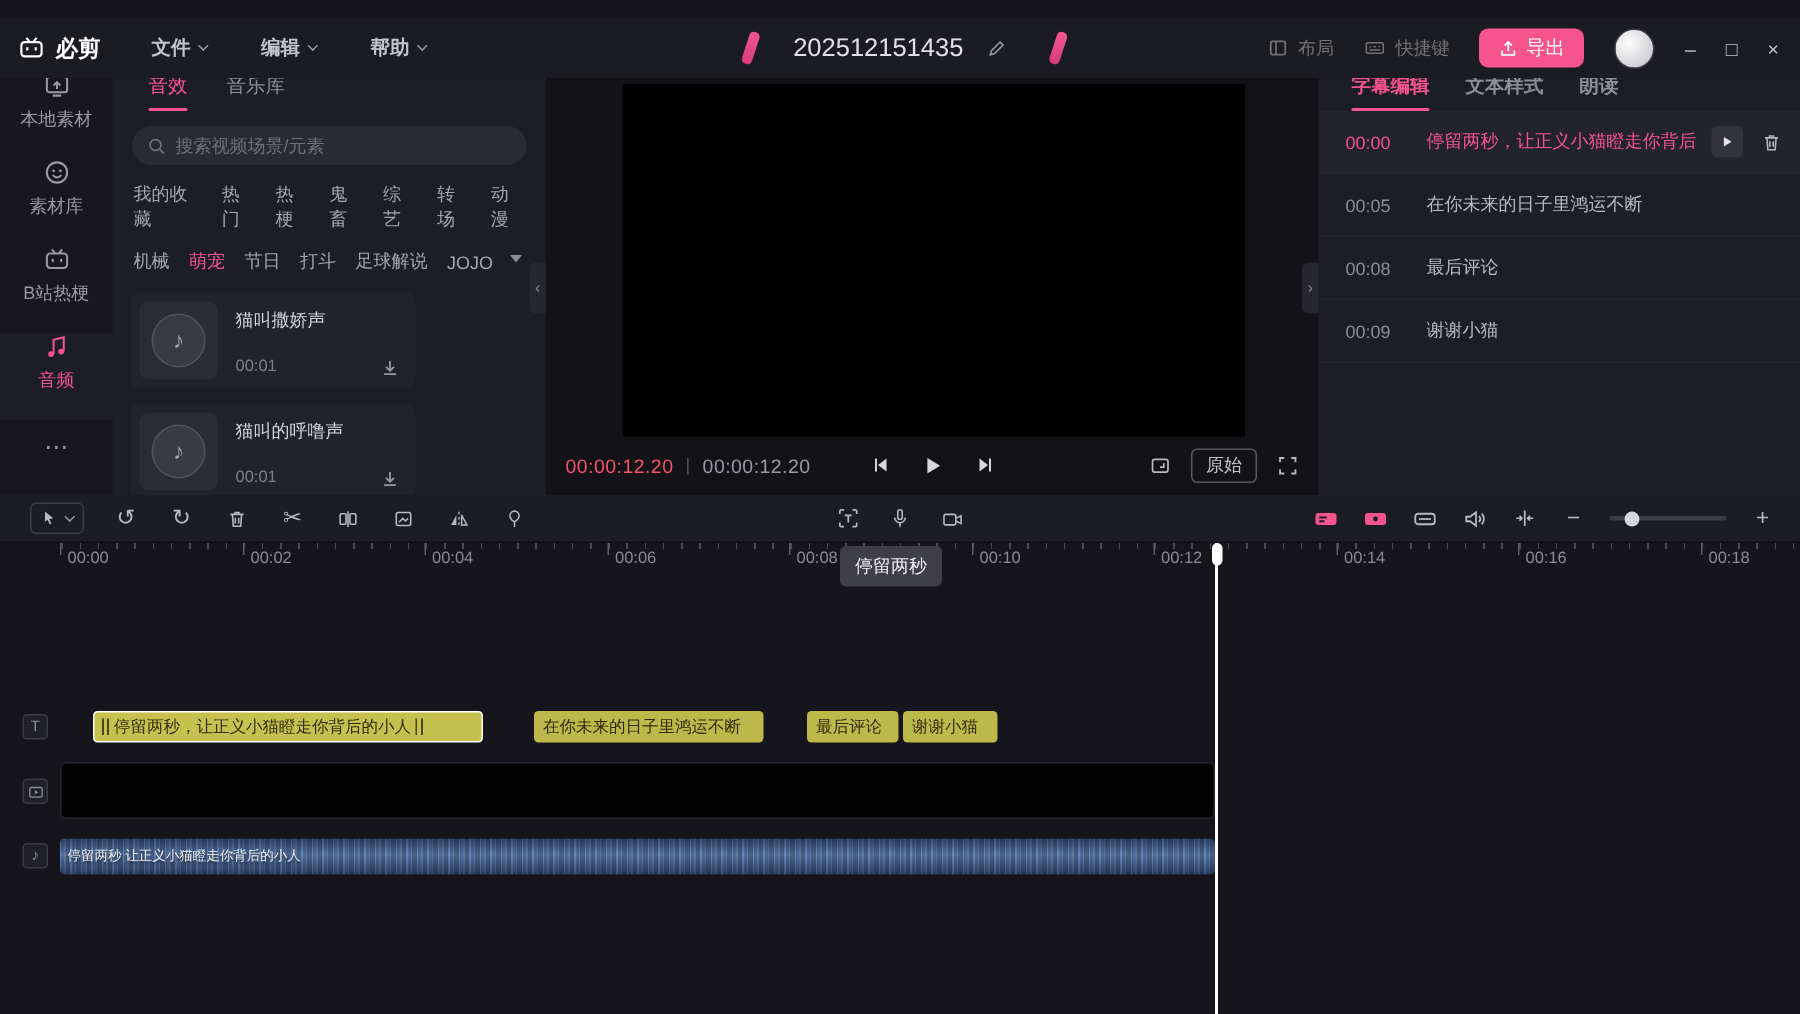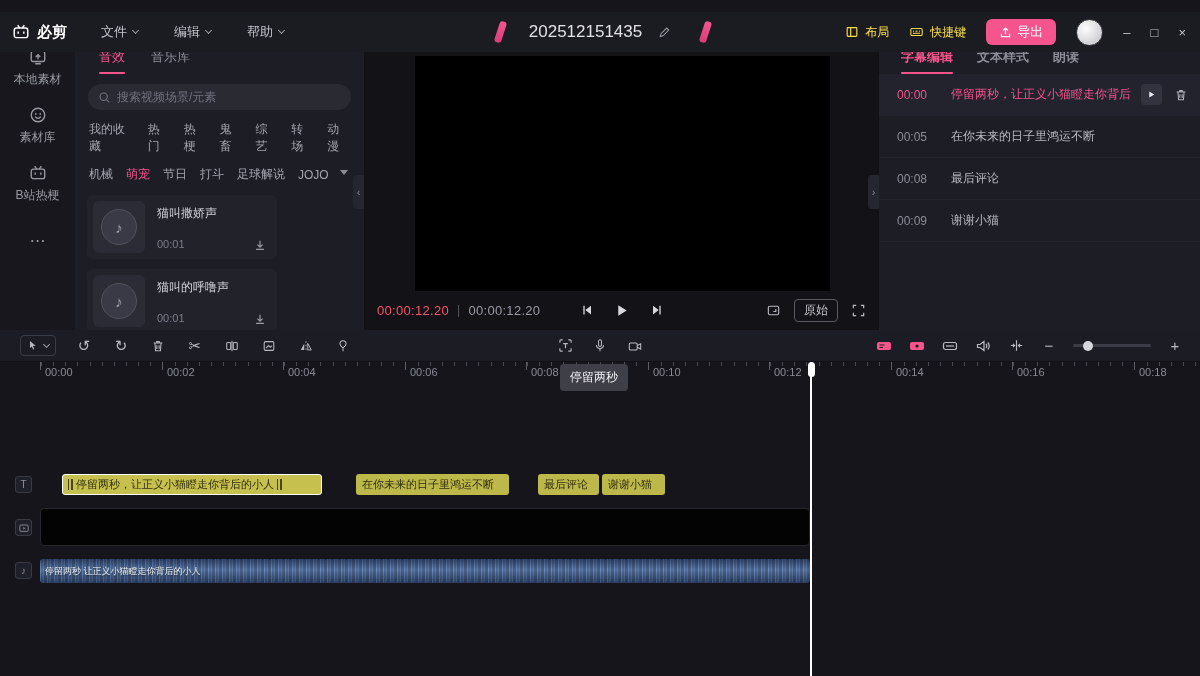--- a/index.html
+++ b/index.html
@@ -4,29 +4,29 @@
 <style>
   * { margin:0; padding:0; box-sizing:border-box; }
   html,body { background:#000; }
   body { width:1200px; height:676px; font-family:"Liberation Sans","DejaVu Sans",sans-serif; overflow:hidden; }
   .app { position:relative; width:1200px; height:676px; background:#15151b; color:#c8c8d0; overflow:hidden; }
   svg { display:block; }
 
   
   .titlebar { position:absolute; top:12px; left:0; right:0; height:40px; background:#1b1b22; display:flex; align-items:center; z-index:50; }
   .logo { display:flex; align-items:center; gap:7px; margin-left:12px; color:#fff; font-weight:bold; font-size:15px; }
-  .menus { display:flex; gap:36px; margin-left:34px; font-size:13px; color:#c3c3cc; }
+  .menus { display:flex; gap:36px; margin-left:34px; font-size:13px; color:#c3c3cc;font-weight:bold; }
   .menu-item { display:flex; align-items:center; gap:6px; cursor:default; }
   .chev { width:5px; height:5px; border-right:1.3px solid #9a9aa5; border-bottom:1.3px solid #9a9aa5; transform:rotate(45deg); margin-top:-3px; }
   .title-group { position:absolute; left:50%; transform:translateX(-50%); display:flex; align-items:center; gap:16px; font-size:17px; color:#e0e0e6; }
   .brush { position:absolute; top:9px; width:7px; height:22px; background:linear-gradient(#f2568f,#d93d7a); border-radius:3px; }
   .brush-l { left:497px; transform:rotate(18deg); }
   .brush-r { left:702px; transform:rotate(18deg); }
   .tb-right { margin-left:auto; display:flex; align-items:center; gap:20px; padding-right:14px; }
-  .tb-btn { display:flex; align-items:center; gap:6px; font-size:12px; color:#fde047; }
+  .tb-btn { display:flex; align-items:center; gap:6px; font-size:12px; color:#737373; }
   .export-btn { display:flex; align-items:center; gap:5px; background:#f5548c; color:#fff; border:none; height:26px; padding:0 13px; border-radius:6px; font-size:13px; font-family:inherit; }
   .avatar { width:27px; height:27px; border-radius:50%; background:radial-gradient(circle at 35% 35%, #fdfdfd, #d8d8dc 60%, #bfbfc6); border:1px solid #3a3a44; }
   .win-controls { display:flex; gap:20px; font-size:13px; color:#c3c3cc; align-items:center; }
 
   
   .workspace { position:absolute; top:40px; left:0; width:1200px; height:290px; display:flex; }
   .sidebar { width:75px; background:#17171d; display:flex; flex-direction:column; align-items:center; padding-top:8px; flex:none; }
   .side-item { width:100%; height:58px; display:flex; flex-direction:column; align-items:center; justify-content:flex-start; gap:5px; color:#9a9aa4; font-size:12px; }
   .side-item.active { color:#f5548c; background:#1d1d25; }
   .side-more { height:36px; color:#9a9aa4; font-size:16px; display:flex; align-items:center; }
@@ -199,20 +199,28 @@
           </svg>
         <span>素材库</span>
       </div>
       <div class="side-item">
         <svg width="18" height="18" viewBox="0 0 16 16" fill="none" stroke="currentColor" stroke-width="1.2">
             <rect x="2" y="4.5" width="12" height="8.5" rx="2"></rect>
             <path d="M5 2l2 2.5M11 2L9 4.5M5.5 7.5v2M10.5 7.5v2"></path>
           </svg>
         <span>B站热梗</span>
       </div>
+      <div class="side-item active">
+        <svg width="18" height="18" viewBox="0 0 16 16" fill="none" stroke="currentColor" stroke-width="1.2">
+            <path d="M6 12.5V4l6-1.5V11"></path>
+            <circle cx="4.5" cy="12.5" r="1.7" fill="currentColor" stroke="none"></circle>
+            <circle cx="10.5" cy="11" r="1.7" fill="currentColor" stroke="none"></circle>
+          </svg>
+        <span>音频</span>
+      </div>
       <div class="side-more">
           <span>⋯</span>
         </div>
     </div>
 
     <div class="media-panel">
       <div class="panel-tabs">
         <span class="ptab active">音效</span>
         <span class="ptab">音乐库</span>
       </div>

